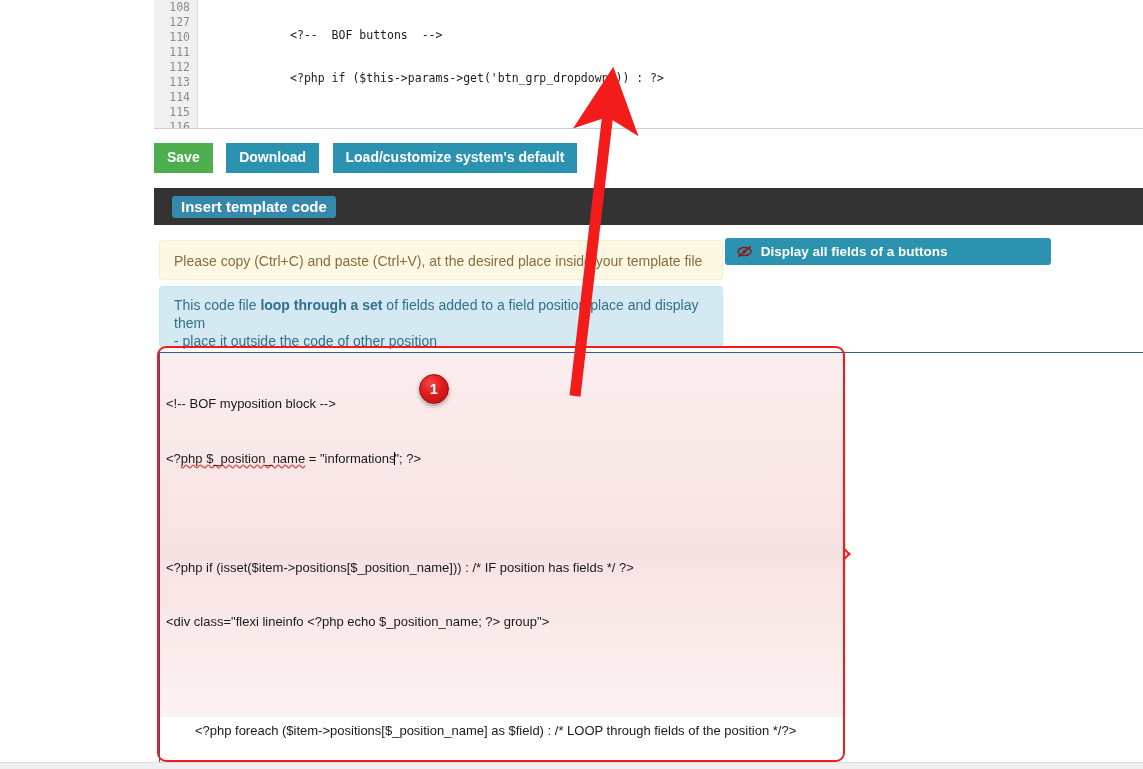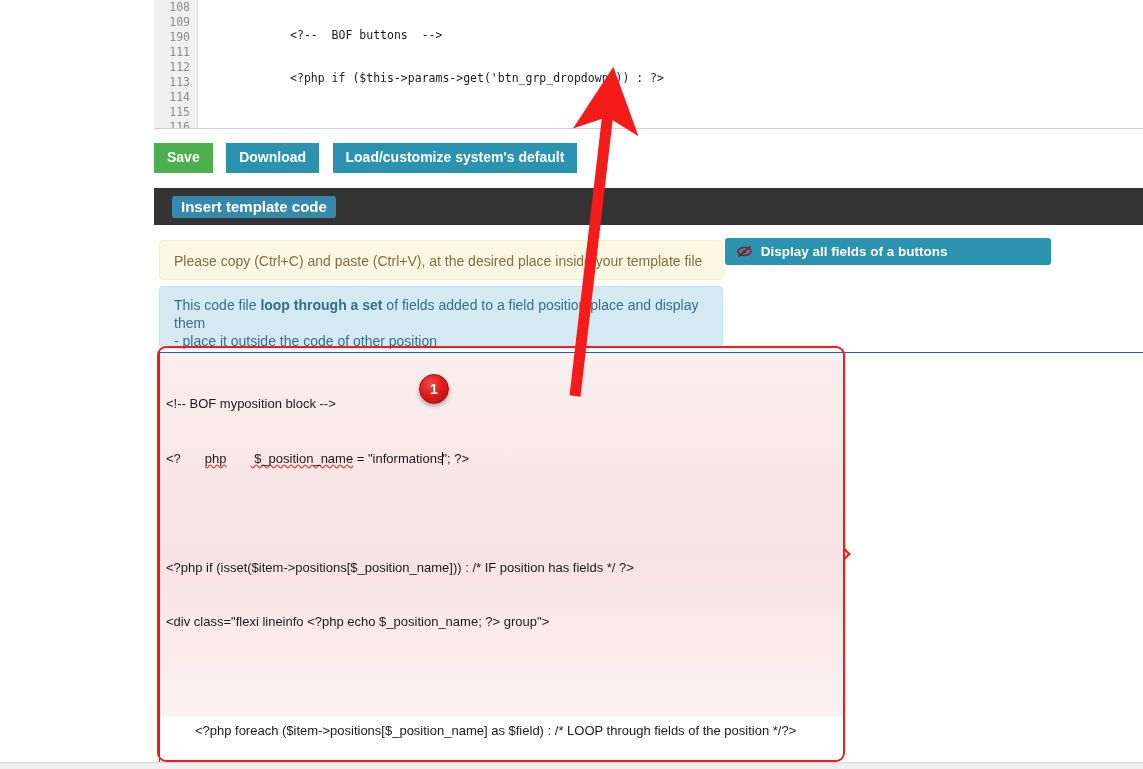--- a/index.html
+++ b/index.html
@@ -103,21 +103,20 @@
     background: linear-gradient(180deg,#fbeeee 0%,#f7e2e2 55%,#fdf2f2 100%);
     padding: 6px 1px 0 6px;
     white-space: pre;
     font-family: "Liberation Sans", sans-serif;
     font-size: 13px; line-height: 18.15px; color: #1a1a1a;
   }
   .ta-line { height: 18.15px; }
   .misspell {
     text-decoration: underline wavy #d9534f;
     text-decoration-skip-ink: none;
-    margin-left: 24px;
   }
   .caret {
     display:inline-block; width:1px; height:13px; background:#000;
     vertical-align:-2px; margin:0 -1px;
   }
 
   
   .red-box {
     position: absolute; left: 157px; top: 346px; width: 688px; height: 416px;
     border: 2px solid #f41b1b; border-radius: 9px;
@@ -150,22 +149,22 @@
 </head>
 <body>
 
 <div id="page">
 
   <div class="left-rail"></div>
 
   <div class="code-editor">
     <div class="gutter">
       <div class="gutter-line">108</div>
-      <div class="gutter-line">109</div>
-      <div class="gutter-line">190</div>
+      <div class="gutter-line">127</div>
+      <div class="gutter-line">110</div>
       <div class="gutter-line">111</div>
       <div class="gutter-line">112</div>
       <div class="gutter-line">113</div>
       <div class="gutter-line">114</div>
       <div class="gutter-line">115</div>
       <div class="gutter-line">116</div>
     </div>
     <div class="code-lines">
       <div class="code-line">            &lt;?--  BOF buttons  --&gt;</div>
       <div class="code-line">            &lt;?php if ($this-&gt;params-&gt;get('btn_grp_dropdown')) : ?&gt;</div>

